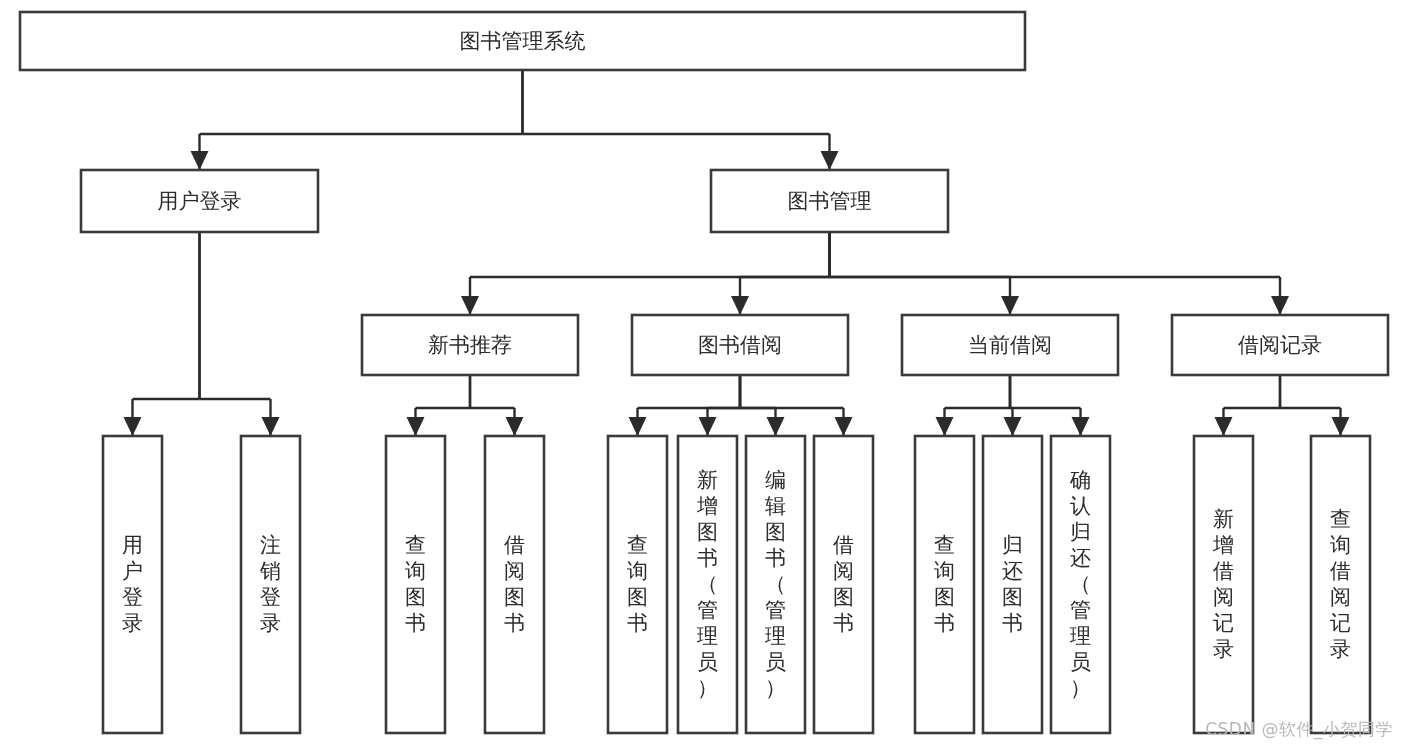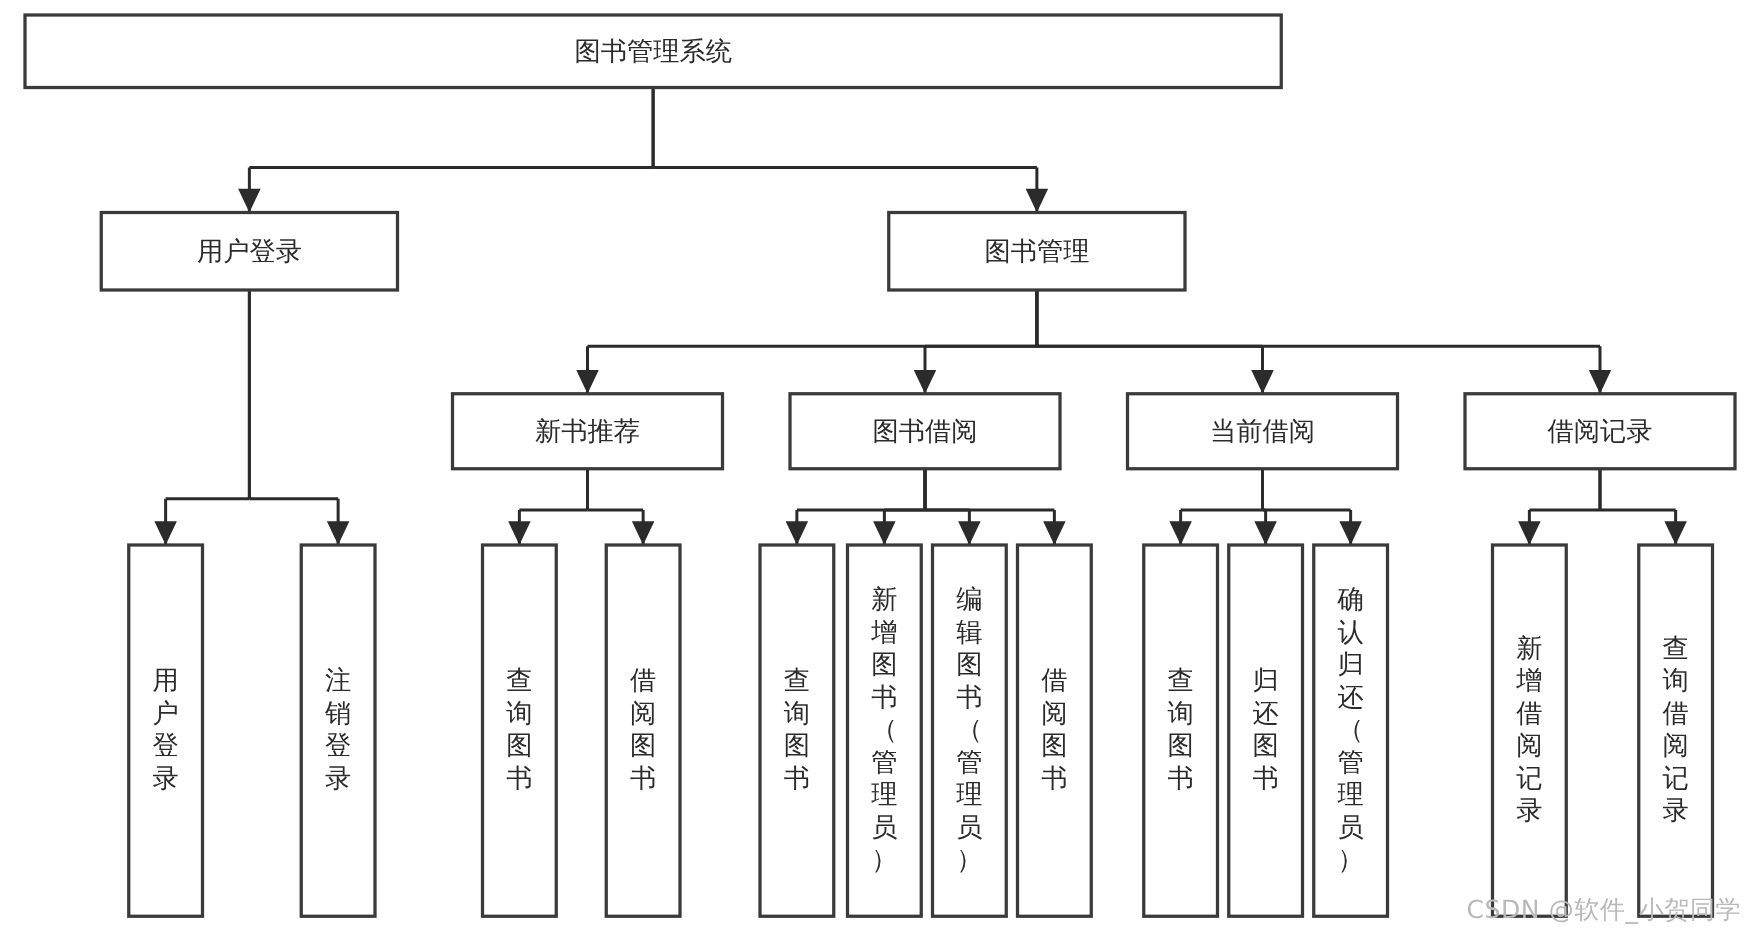--- a/index.html
+++ b/index.html
@@ -50,21 +50,21 @@
   }
   .arrow-head {
     fill: #2b2b2b;
     stroke: none;
   }
   .watermark {
     position: absolute;
     right: 12px;
     bottom: 6px;
     font-family: "DejaVu Sans", "Liberation Sans", sans-serif;
-    font-size: 20px;
+    font-size: 17px;
     color: #b9b9b9;
     white-space: nowrap;
     letter-spacing: 0.5px;
     user-select: none;
   }
 </style>
 </head>
 <body>
 
 <div id="diagram-root">

